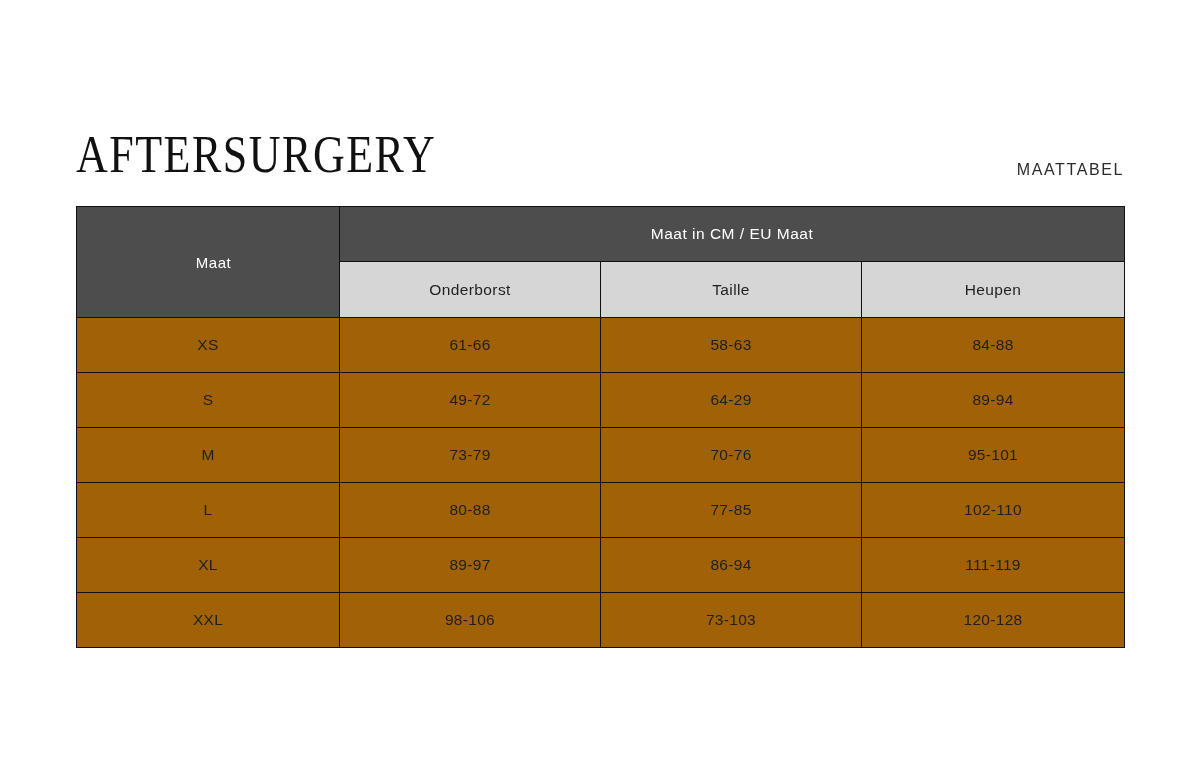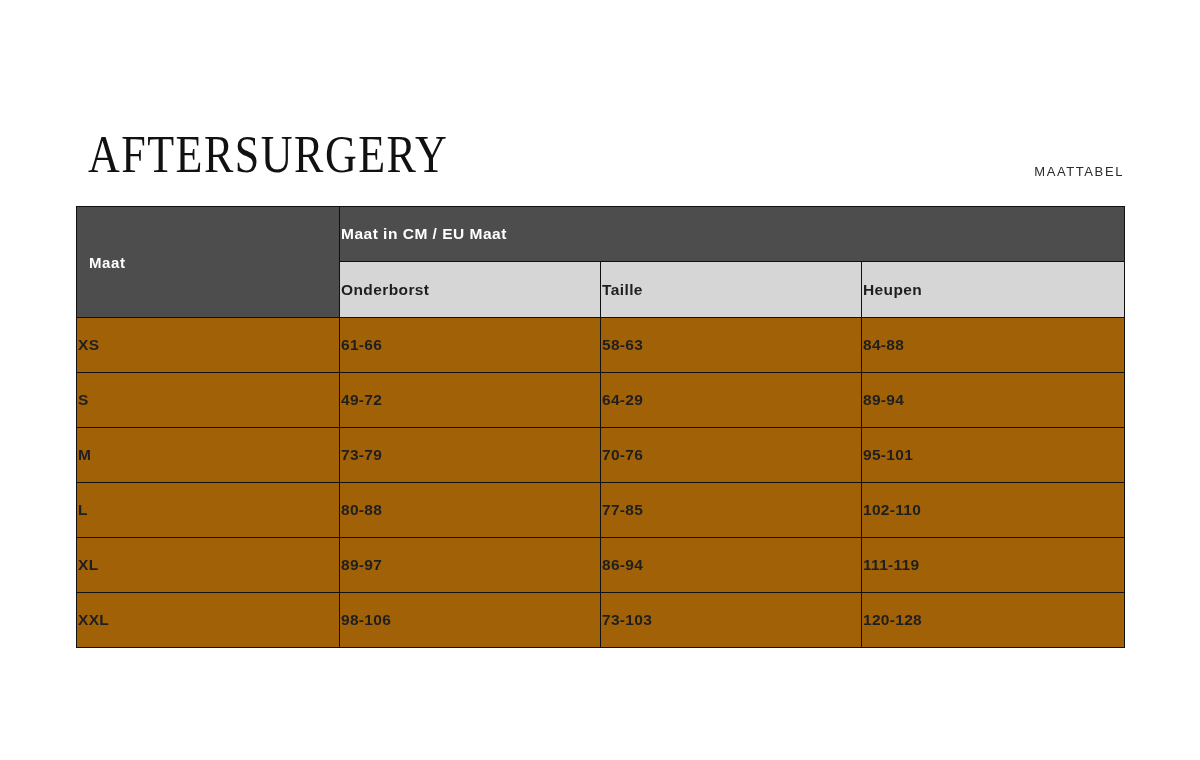--- a/index.html
+++ b/index.html
@@ -17,21 +17,21 @@
 
   .page {
     position: relative;
     width: 1200px;
     height: 760px;
     box-sizing: border-box;
   }
 
   .header {
     position: absolute;
-    left: 88px;
+    left: 76px;
     top: 125px;
     right: 76px;
     height: 60px;
     display: flex;
     align-items: center;
     justify-content: space-between;
   }
 
   .brand {
     font-family: "Liberation Serif", serif;
@@ -40,21 +40,21 @@
     font-weight: 400;
     color: #111111;
     white-space: nowrap;
     transform: scaleY(1.18);
     transform-origin: left center;
     line-height: 1;
   }
 
   .doc-label {
     font-family: "Liberation Sans", sans-serif;
-    font-size: 13px;
+    font-size: 16px;
     letter-spacing: 1.6px;
     color: #2b2b2b;
     white-space: nowrap;
     align-self: flex-end;
     padding-bottom: 6px;
   }
 
   .table-wrap {
     position: absolute;
     left: 76px;
@@ -64,23 +64,23 @@
 
   table.size-table {
     border-collapse: collapse;
     width: 1048px;
     table-layout: fixed;
   }
 
   table.size-table td,
   table.size-table th {
     border: 1px solid #111111;
-    text-align: left;
+    text-align: center;
     vertical-align: middle;
-    font-weight: 700;
+    font-weight: 400;
   }
 
   .dark-cell {
     background: #4d4d4d;
     color: #ffffff;
     font-size: 15px;
     letter-spacing: 0.6px;
   }
 
   .maat-head {

